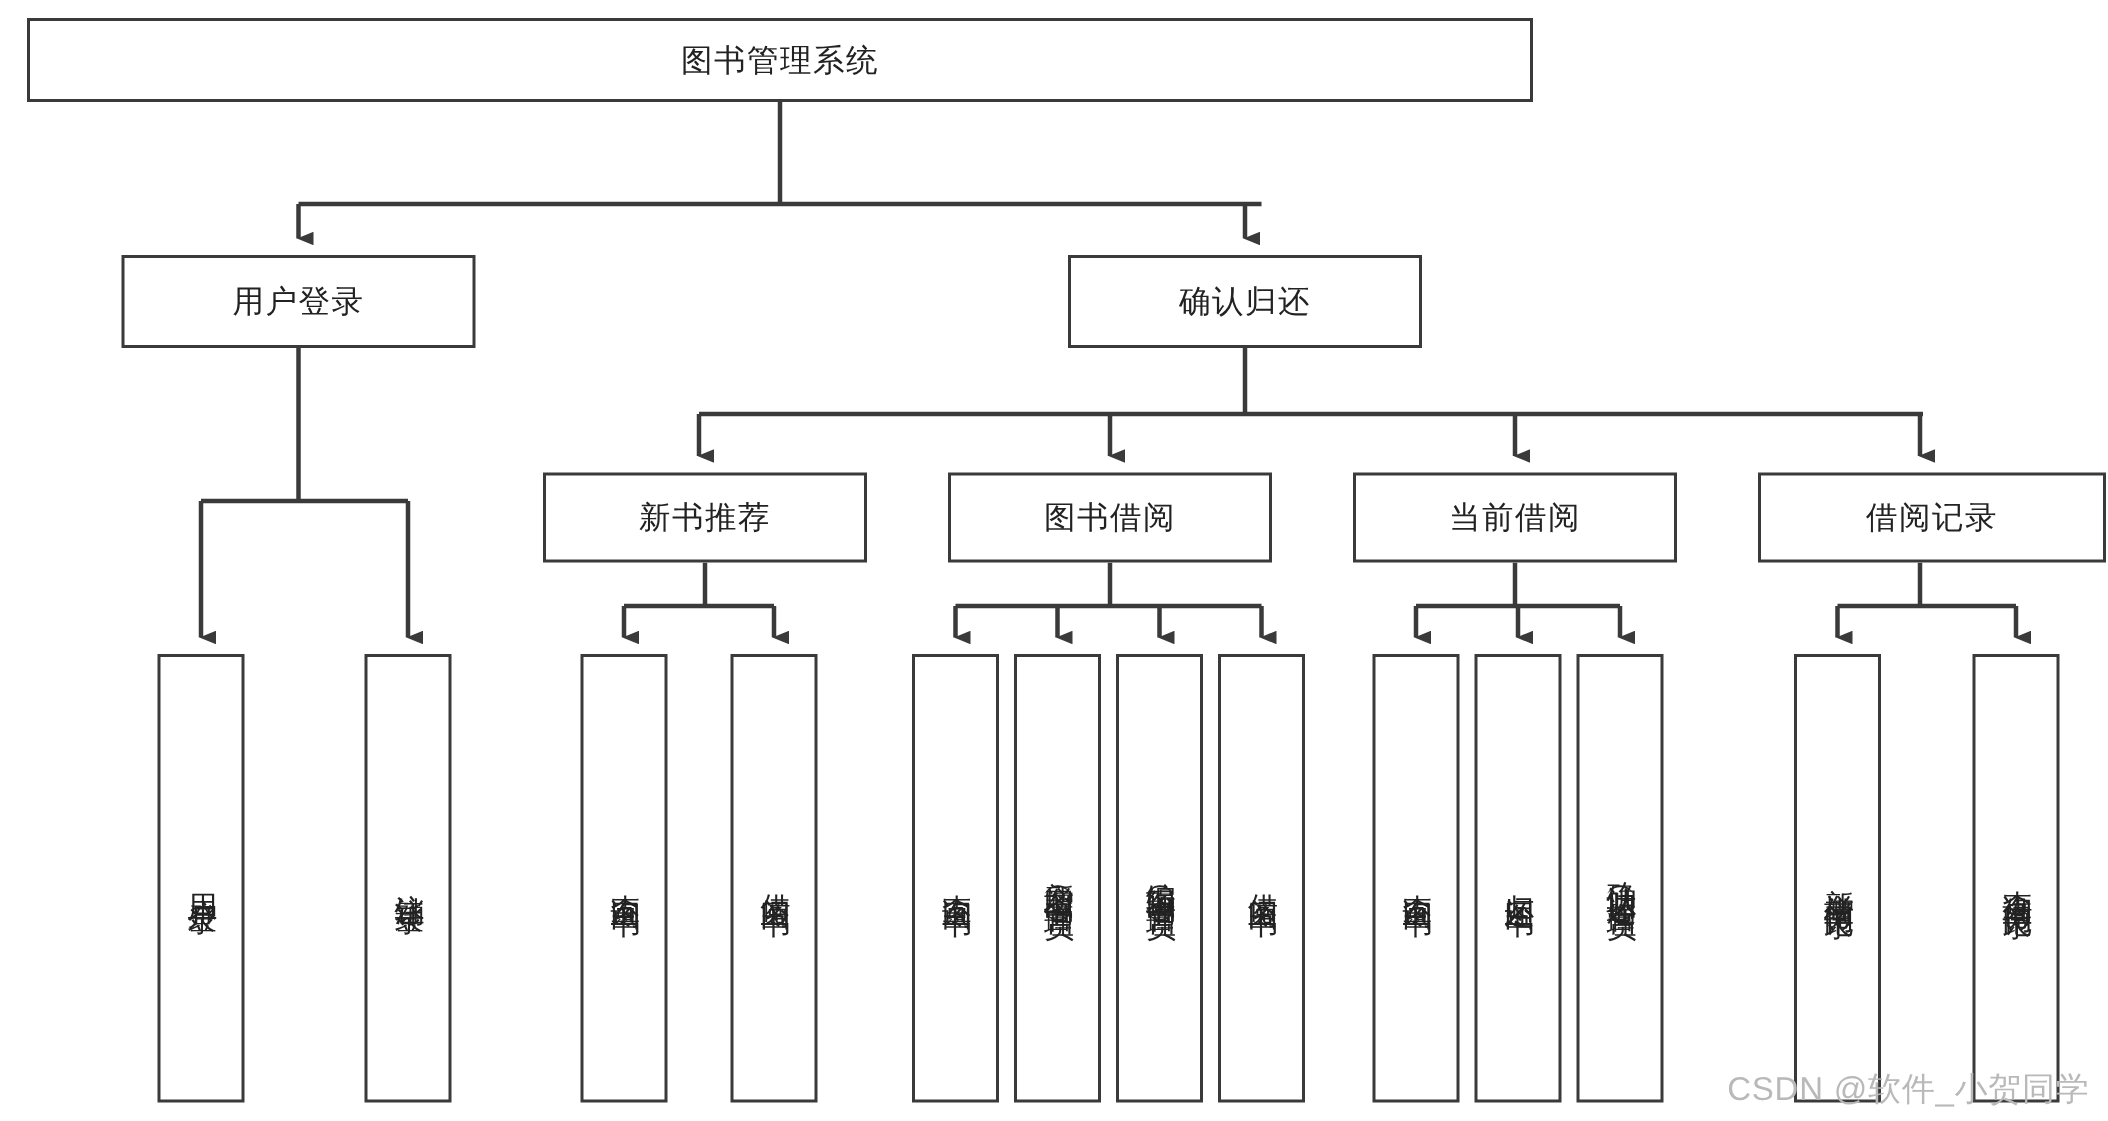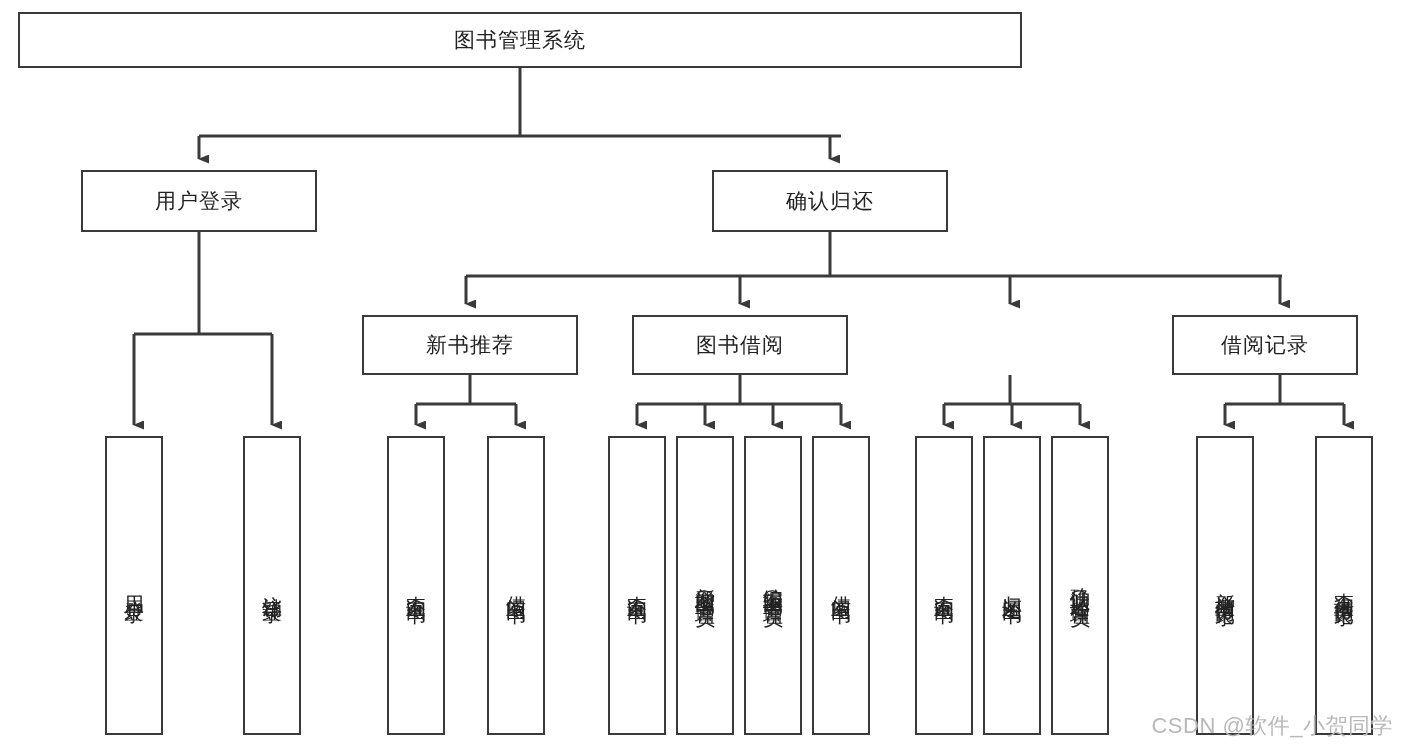--- a/index.html
+++ b/index.html
@@ -144,22 +144,25 @@
   </div>
 
   <div class="node horizontal" style="left:632px; top:315px; width:216px; height:60px;">
     <span class="node-label">图书借阅</span>
   </div>
 
   <div class="node horizontal" style="left:362px; top:315px; width:216px; height:60px;">
     <span class="node-label">新书推荐</span>
   </div>
 
-
-  <div class="node horizontal" style="left:1172px; top:315px; width:186px; height:60px;">
+  <div class="node horizontal" style="left:902px; top:315px; width:216px; height:60px;">
+    <span class="node-label">当前借阅</span>
+  </div>
+
+  <div class="node horizontal" style="left:1172px; top:315px; width:232px; height:60px;">
     <span class="node-label">借阅记录</span>
   </div>
 
   <div class="node vertical" style="left:105px; top:436px; width:58px; height:299px;">
     <span class="node-label">用户登录</span>
   </div>
 
   <div class="node vertical" style="left:243px; top:436px; width:58px; height:299px;">
     <span class="node-label">注销登录</span>
   </div>

